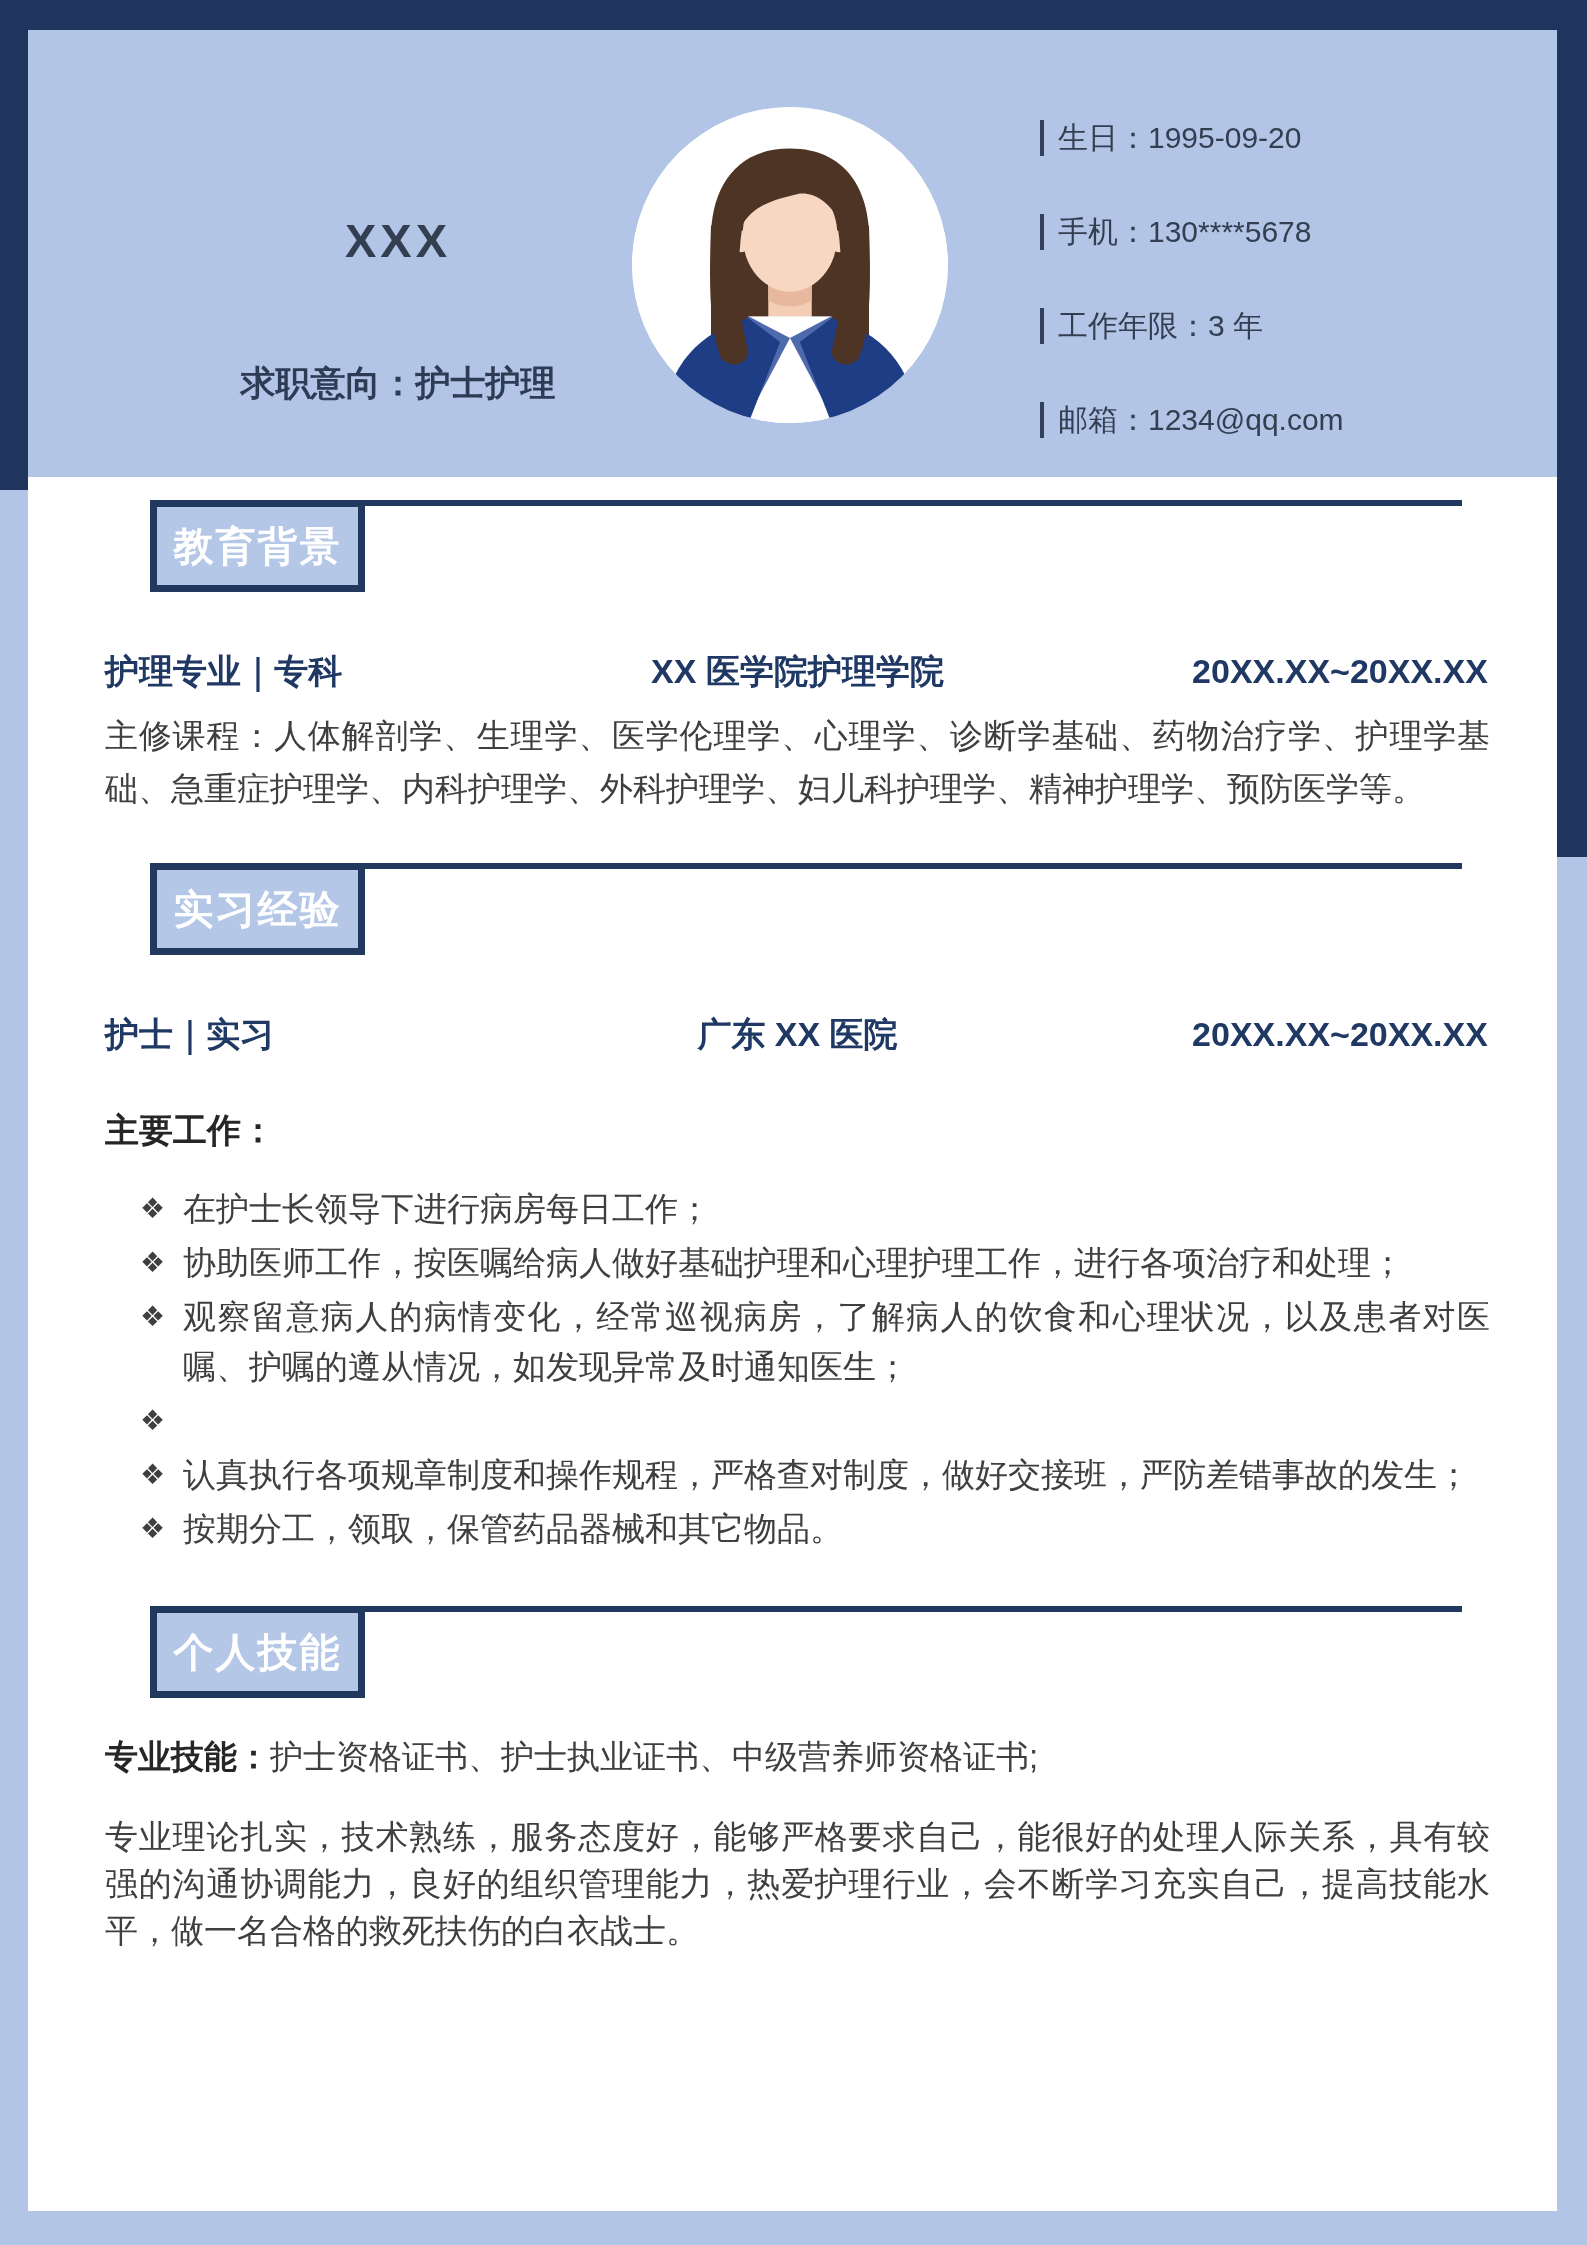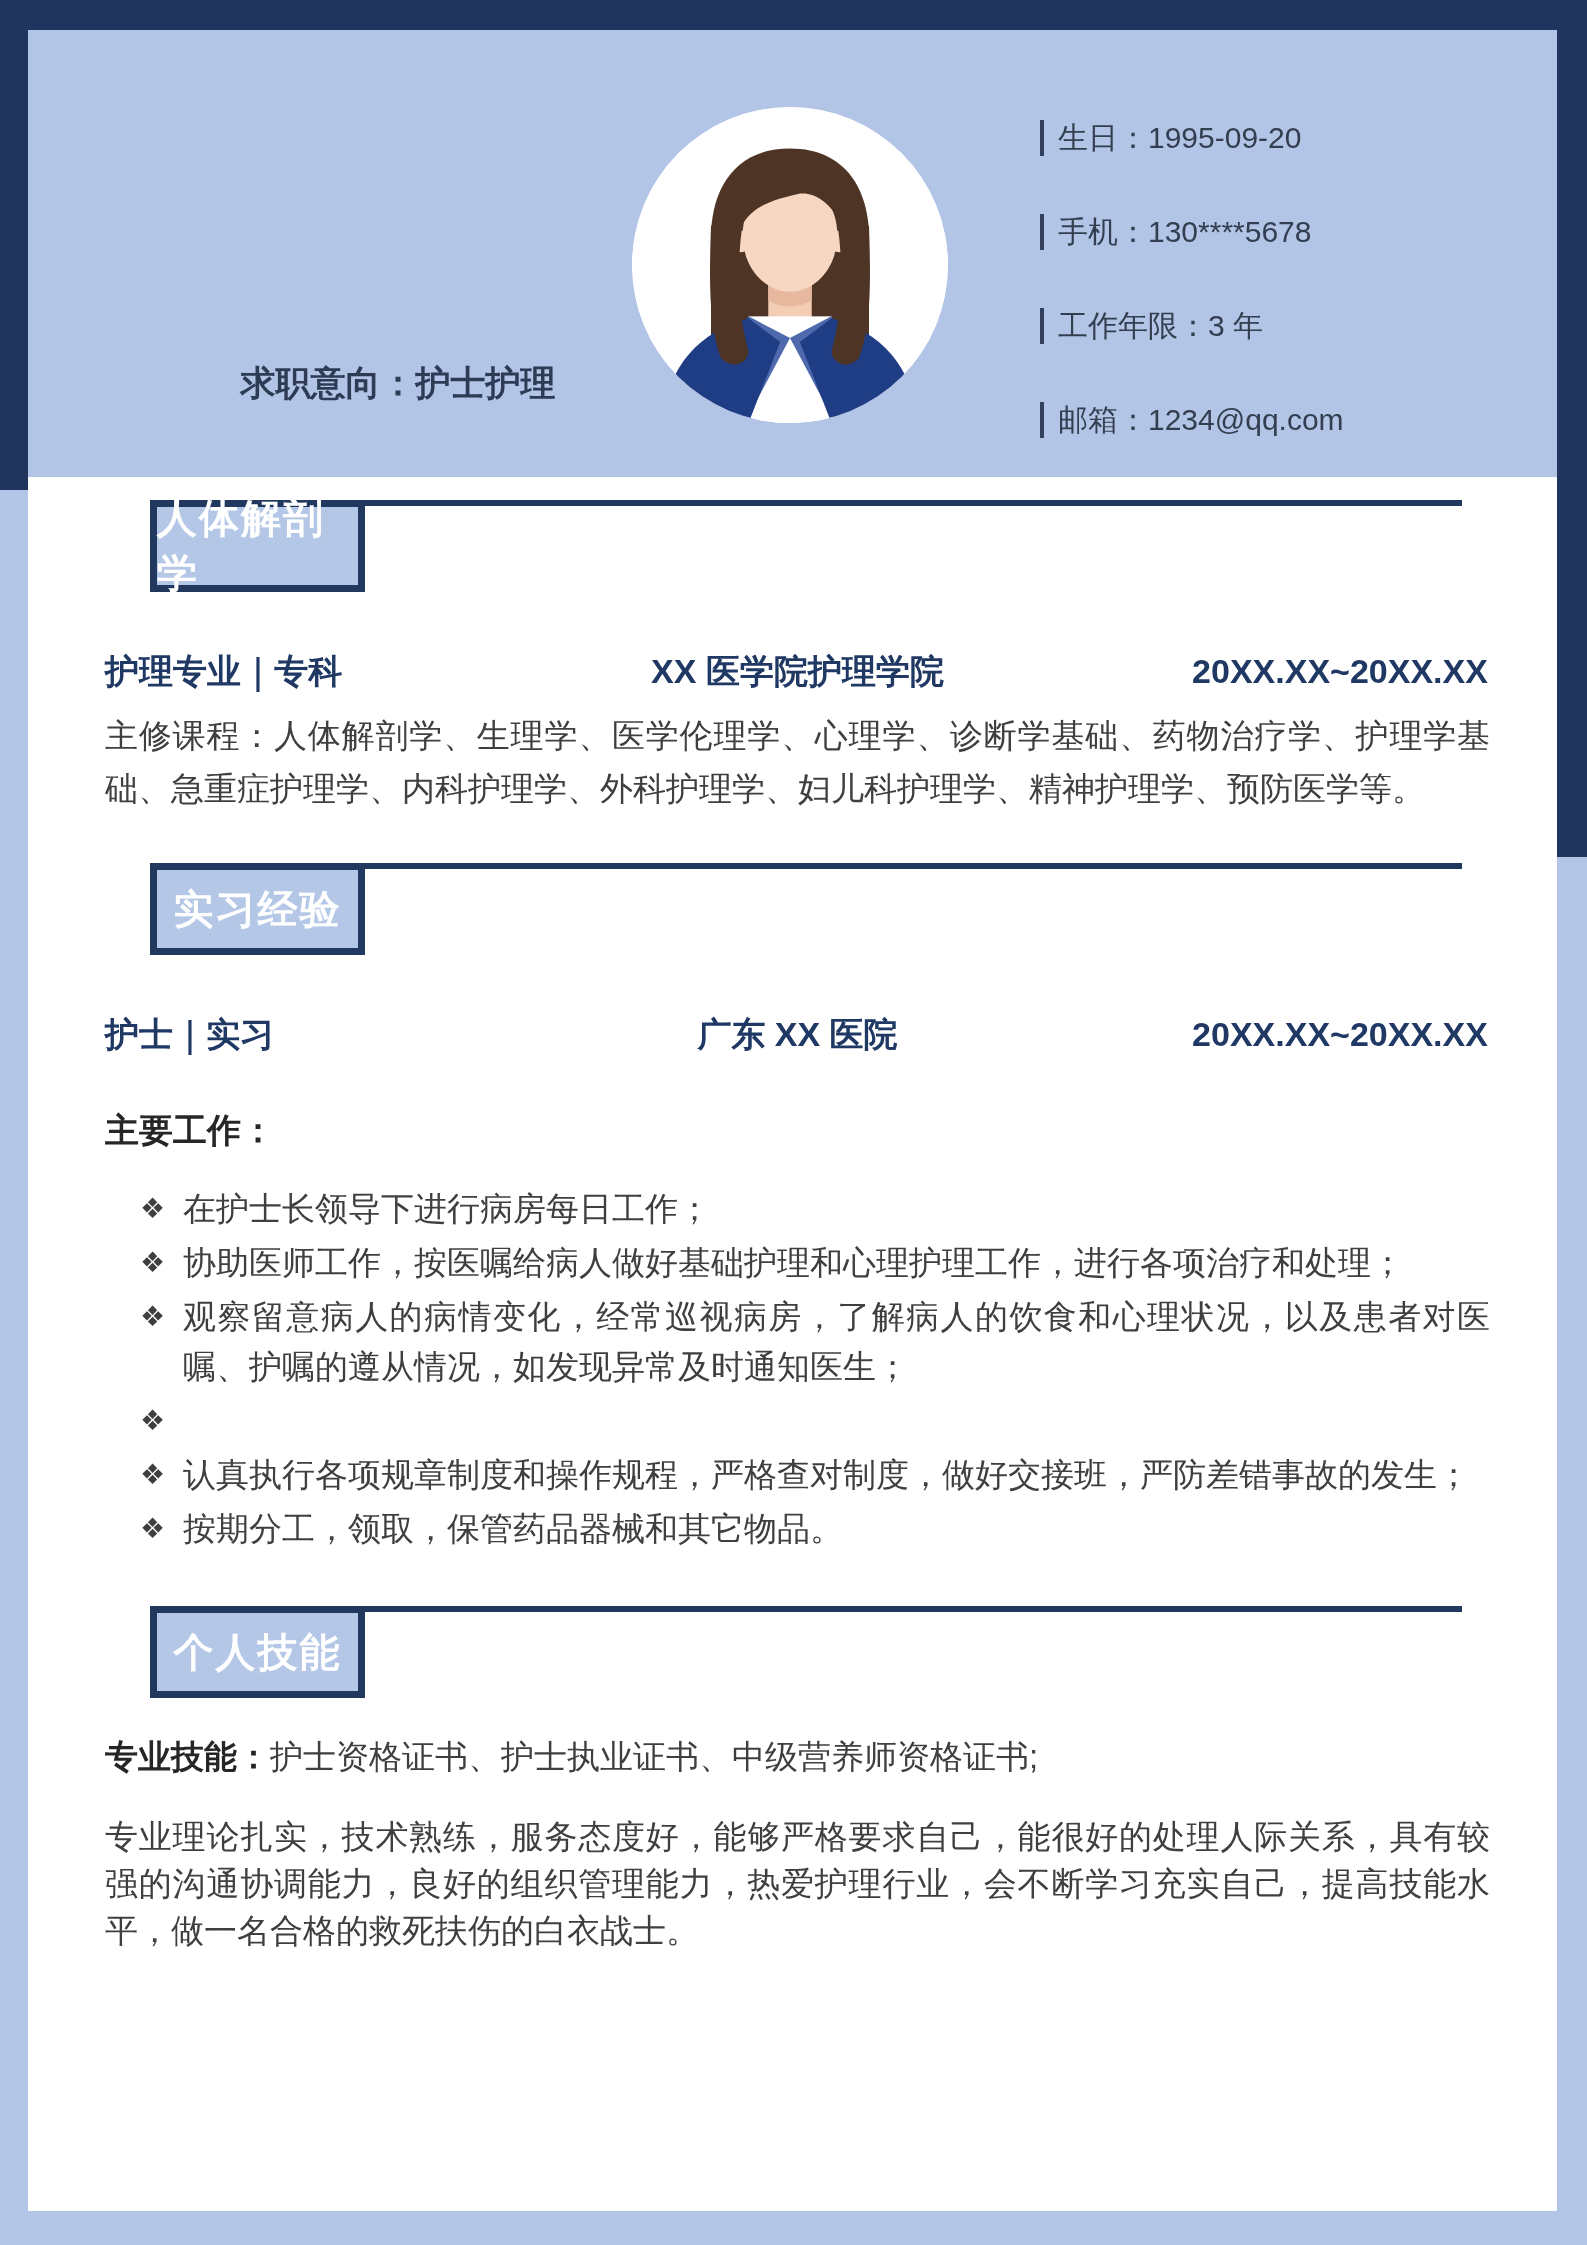--- a/index.html
+++ b/index.html
@@ -91,20 +91,21 @@
 <div class="page">
 
   <div class="frame-lb-left"></div>
   <div class="frame-lb-right"></div>
   <div class="frame-lb-bottom"></div>
   <div class="frame-navy-left"></div>
   <div class="frame-navy-right"></div>
   <div class="frame-navy-top"></div>
 
   <div class="header-band">
+    <div class="name">XXX</div>
     <div class="intention">求职意向：护士护理</div>
 
     <div class="avatar-wrap">
       <svg width="316" height="316" viewBox="0 0 320 320">
         <circle cx="160" cy="160" r="160" fill="#ffffff"></circle>
 
         <path d="M160,42 C102,42 80,86 80,132 L80,238 C80,252 92,258 104,258 L216,258 C228,258 240,252 240,238 L240,132 C240,86 218,42 160,42 Z" fill="#4e3424"></path>
 
         <rect x="138" y="178" width="44" height="52" fill="#f3cdb4"></rect>
         <path d="M138,178 L182,178 L182,196 C168,204 152,204 138,196 Z" fill="#e7b89d"></path>
@@ -145,21 +146,21 @@
         <div class="contact-bar"></div>
         <div class="contact-text"><span>邮箱：</span><span>1234@qq.com</span></div>
       </div>
     </div>
   </div>
 
   <div class="content">
 
     <div class="sec-head edu" style="margin-top:23px;">
       <div class="sec-line"></div>
-      <div class="sec-badge">人体解剖学</div>
+      <div class="sec-badge">教育背景</div>
     </div>
     <div class="entry-row">
       <span class="col-left">护理专业｜专科</span>
       <span class="col-mid">XX 医学院护理学院</span>
       <span class="col-right">20XX.XX~20XX.XX</span>
     </div>
     <div class="body-text">主修课程：人体解剖学、生理学、医学伦理学、心理学、诊断学基础、药物治疗学、护理学基础、急重症护理学、内科护理学、外科护理学、妇儿科护理学、精神护理学、预防医学等。</div>
 
     <div class="sec-head exp">
       <div class="sec-line"></div>

